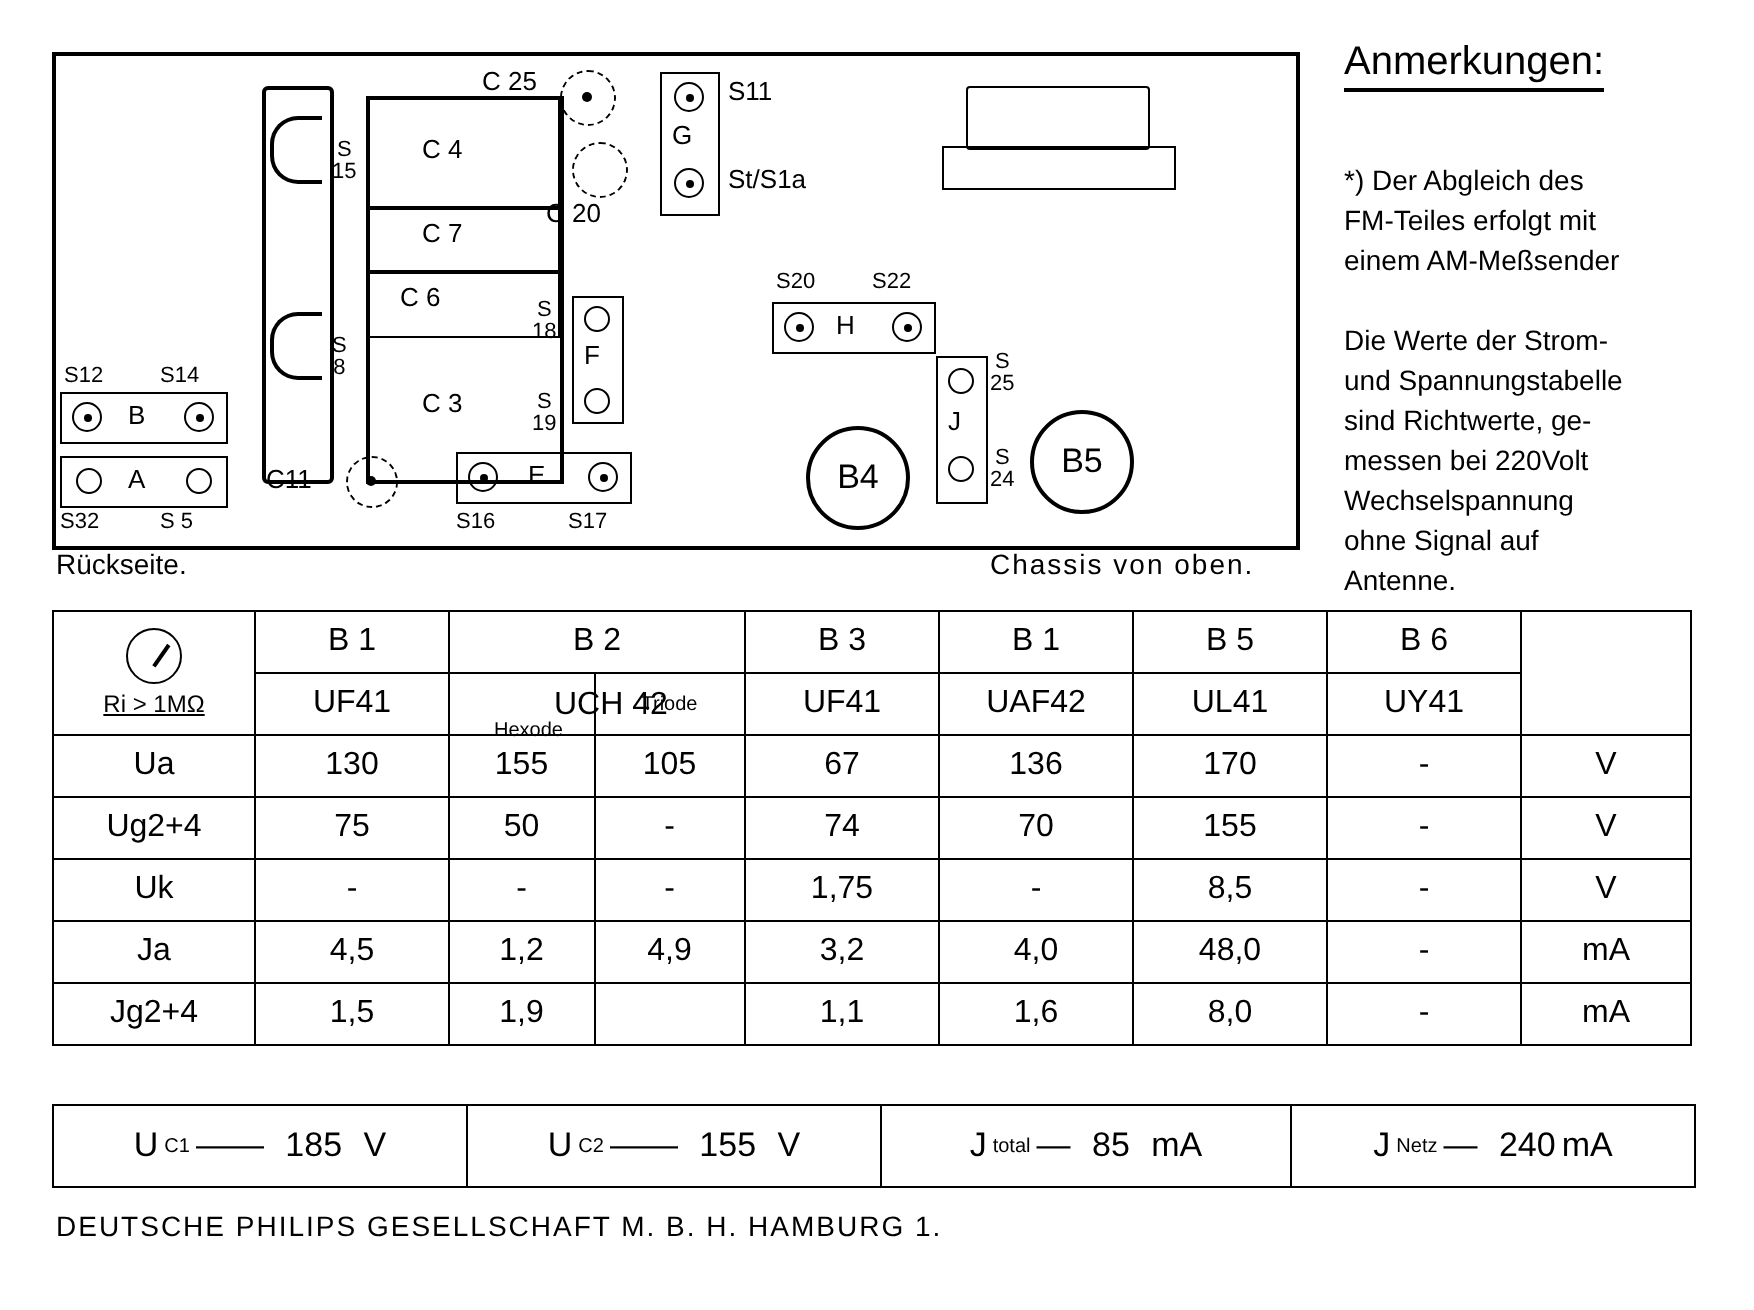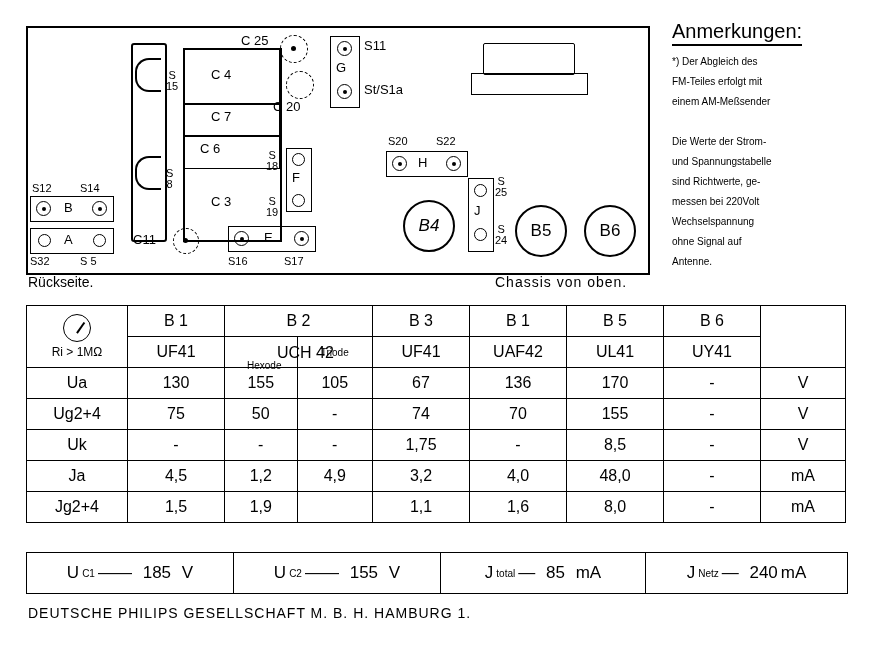--- a/index.html
+++ b/index.html
@@ -12,21 +12,21 @@
   .lbl{font-size:13px;line-height:1;white-space:nowrap;}
   .lbl-sm{font-size:11px;line-height:1;white-space:nowrap;}
 
   .circle{border:2px solid #000;border-radius:50%;display:flex;align-items:center;justify-content:center;font-size:17px;font-weight:normal;}
   .rect{border:2px solid #000;}
   .rect-thin{border:1.5px solid #000;}
   .dashed-c{border:1.5px dashed #000;border-radius:50%;}
   .dot{background:#000;border-radius:50%;}
   .sock{border:1.5px solid #000;border-radius:50%;}
 
-  .note{position:absolute;font-size:10px;line-height:20px;white-space:pre;}
+  .note{position:absolute;font-size:14px;line-height:20px;white-space:pre;margin-top:28px;}
   .note-title{position:absolute;font-size:20px;border-bottom:2px solid #000;padding-bottom:1px;}
 
   
   table.vals{position:absolute;left:26px;top:305px;border-collapse:collapse;width:820px;}
   table.vals td{border:1.5px solid #000;text-align:center;font-size:16px;height:30px;padding:0 2px;}
   td.hdr{font-size:17px;}
   td.sub{font-size:15px;}
   td.rowlab{font-size:17px;}
   .tiny{font-size:10px;}
   .sub2{font-size:10px;vertical-align:bottom;}
@@ -95,36 +95,33 @@
       </div>
     <div class="abs lbl" style="left:390px;top:128px;">H</div>
 
     <div class="abs lbl-sm" style="left:238px;top:122px;text-align:center;">S<br>18</div>
     <div class="abs lbl-sm" style="left:238px;top:168px;text-align:center;">S<br>19</div>
     <div class="abs rect-thin" style="left:258px;top:120px;width:24px;height:62px;"></div>
     <div class="abs sock" style="left:264px;top:125px;width:11px;height:11px;"></div>
     <div class="abs lbl" style="left:264px;top:143px;">F</div>
     <div class="abs sock" style="left:264px;top:166px;width:11px;height:11px;"></div>
 
-    <div class="abs circle" style="left:375px;top:172px;width:48px;height:48px;font-style:italic;">
+    <div class="abs circle" style="left:375px;top:185px;width:48px;height:48px;">
         <span>B4</span>
       </div>
 
     <div class="abs rect-thin" style="left:440px;top:150px;width:24px;height:72px;"></div>
     <div class="abs sock" style="left:446px;top:156px;width:11px;height:11px;"></div>
     <div class="abs lbl" style="left:446px;top:176px;">J</div>
     <div class="abs sock" style="left:446px;top:200px;width:11px;height:11px;"></div>
     <div class="abs lbl-sm" style="left:467px;top:148px;text-align:center;">S<br>25</div>
     <div class="abs lbl-sm" style="left:467px;top:196px;text-align:center;">S<br>24</div>
 
     <div class="abs circle" style="left:487px;top:177px;width:48px;height:48px;">
         <span>B5</span>
-      </div>
-    <div class="abs circle" style="left:556px;top:177px;width:48px;height:48px;">
-        <span>B6</span>
       </div>
 
     <div class="abs lbl-sm" style="left:4px;top:155px;">S12</div>
     <div class="abs lbl-sm" style="left:52px;top:155px;">S14</div>
     <div class="abs rect-thin" style="left:2px;top:168px;width:82px;height:24px;"></div>
     <div class="abs sock" style="left:8px;top:173px;width:13px;height:13px;">
         <div class="abs dot" style="left:5px;top:5px;width:4px;height:4px;"></div>
       </div>
     <div class="abs sock" style="left:64px;top:173px;width:13px;height:13px;">
         <div class="abs dot" style="left:5px;top:5px;width:4px;height:4px;"></div>
@@ -166,21 +163,21 @@
 <span>und Spannungstabelle</span>
 <span>sind Richtwerte, ge-</span>
 <span>messen bei 220Volt</span>
 <span>Wechselspannung</span>
 <span>ohne Signal auf</span>
 <span>Antenne.</span></div>
 
   <table class="vals">
     <tbody>
         <tr>
-      <td rowspan="2" style="width:96px;">
+      <td rowspan="2" style="width:96px;text-decoration:underline;">
         <div class="meterglyph"></div>
         <div style="font-size:12px;margin-top:3px;">Ri &gt; 1MΩ</div>
       </td>
       <td class="hdr" style="width:92px;">B 1</td>
       <td class="hdr" colspan="2" style="width:184px;">B 2</td>
       <td class="hdr" style="width:92px;">B 3</td>
       <td class="hdr" style="width:92px;">B 1</td>
       <td class="hdr" style="width:92px;">B 5</td>
       <td class="hdr" style="width:92px;">B 6</td>
       <td rowspan="2" style="width:80px;"></td>

